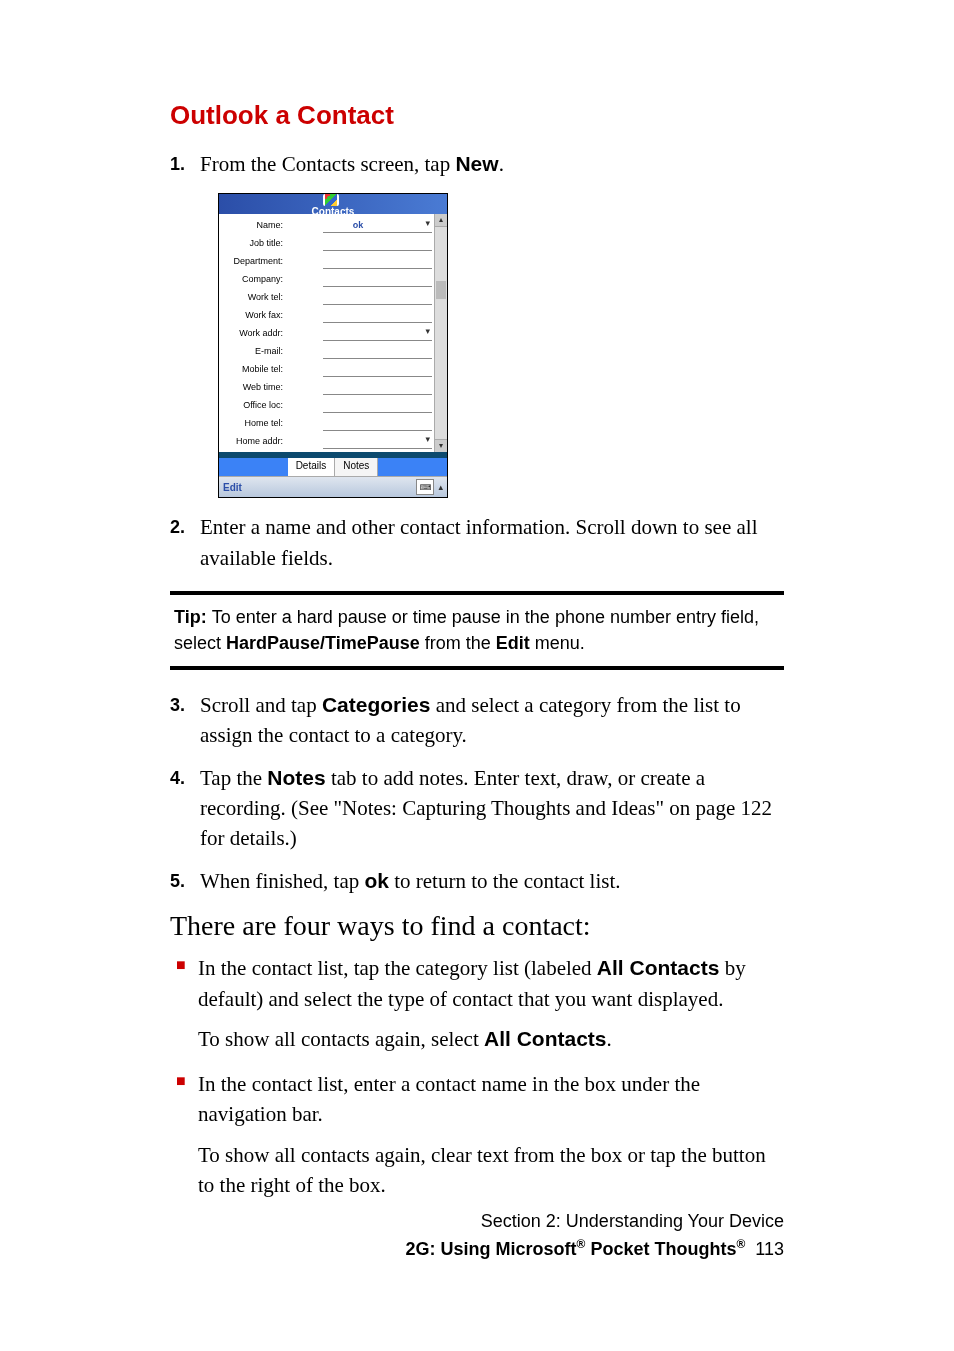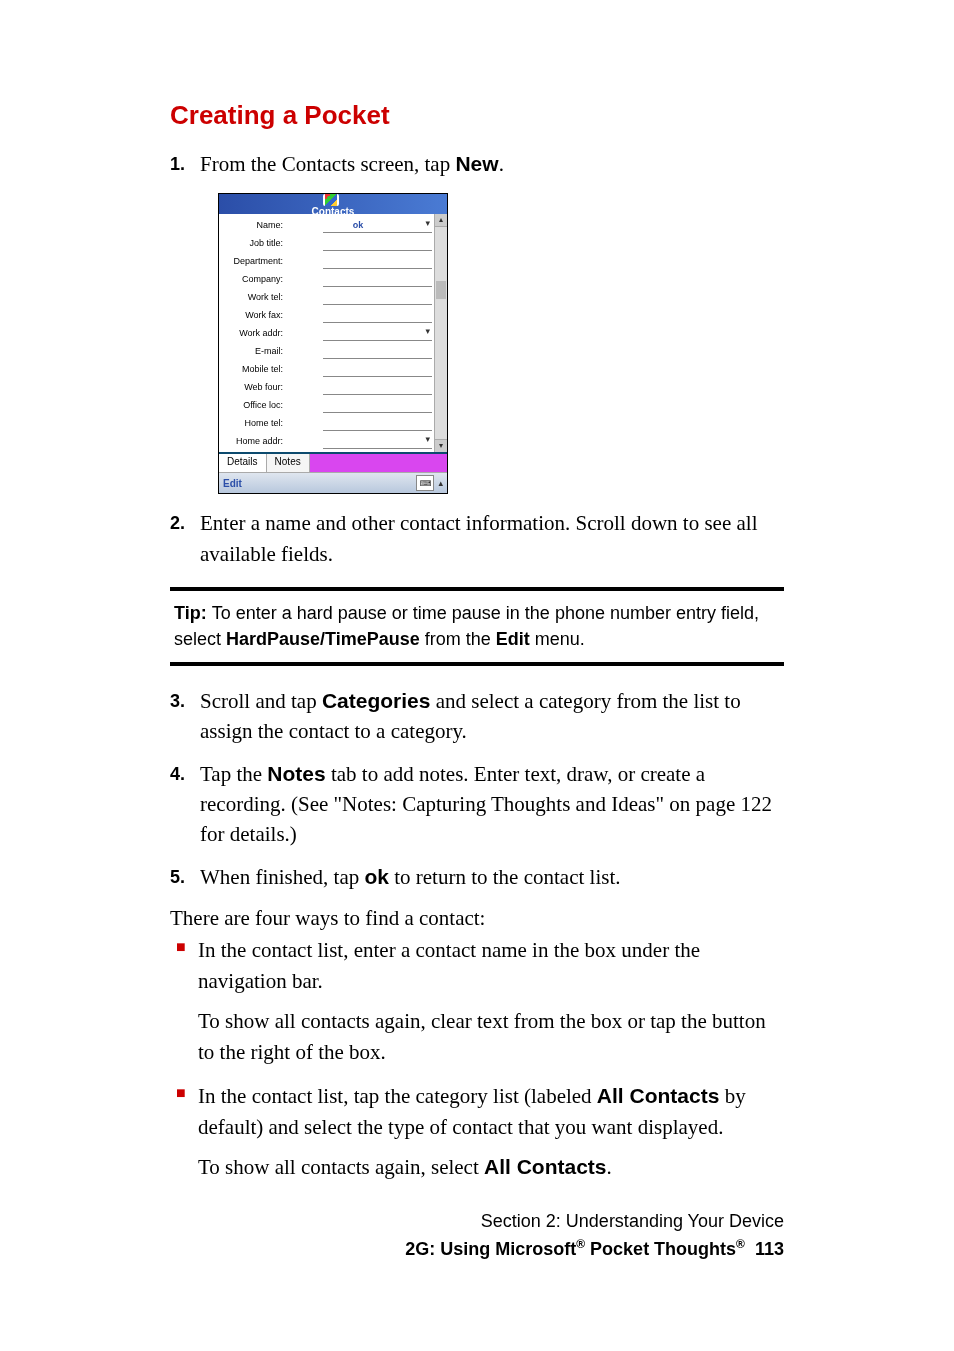--- a/index.html
+++ b/index.html
@@ -48,22 +48,22 @@
     border-top: 4px solid #000;
     border-bottom: 4px solid #000;
     padding: 10px 4px 10px 4px;
     margin: 18px 0 20px 0;
     font-size: 18px;
     line-height: 1.4;
     font-family: Arial, Helvetica, sans-serif;
   }
   .tipbox .label { font-weight: bold; text-align: right; }
   .intro {
-    font-size: 21px;
-    margin: 12px 0 4px 0;
+    font-size: 28px;
+    margin: 12px 0 11px 0;
     font-family: Georgia, 'Times New Roman', serif;
   }
   ul.bullets {
     list-style: none;
     padding: 0;
     margin: 0;
   }
   ul.bullets > li {
     position: relative;
     padding-left: 28px;
@@ -88,21 +88,21 @@
     bottom: 88px;
     right: 170px;
     text-align: right;
     font-size: 18px;
     line-height: 1.5;
     font-family: Arial, Helvetica, sans-serif;
   }
   .footer .section-line { font-weight: normal; }
   .footer .chapter-line { font-weight: bold; }
   .footer .reg { font-size: 12px; vertical-align: super; }
-  .footer .pagenum { font-weight: bold; margin-left: 10px; }
+  .footer .pagenum { font-weight: normal; margin-left: 10px; }
 
   
   .pocket {
     width: 228px;
     margin: 10px 0 14px 48px;
     border: 1px solid #000;
     background: #fff;
     font-family: Tahoma, Arial, sans-serif;
     font-size: 10px;
   }
@@ -181,23 +181,24 @@
   }
   .scrollbar .arrow.bottom { border-bottom: none; border-top: 1px solid #aaa; }
   .scrollbar .track { flex: 1; position: relative; }
   .scrollbar .thumb {
     position: absolute;
     left: 1px; right: 1px; top: 54px; height: 18px;
     background: #bbb;
   }
   .tabs {
     display: flex;
-    background: #d946ef;
-    border-top: 2px solid #0c4a6e;
+    background: #3b82f6;
+    border-top: 6px solid #0c4a6e;
     height: 18px;
+    justify-content: center;
   }
   .tabs .tab {
     padding: 2px 8px;
     font-size: 10px;
     background: #f5f5f5;
     border-right: 1px solid #aaa;
   }
   .tabs .tab.active {
     background: #fff;
     font-weight: normal;
@@ -217,21 +218,21 @@
     width:16px; height:14px; background:#fff; border:1px solid #888;
     display:flex; align-items:center; justify-content:center; font-size:8px;
   }
   .menubar .up { font-size:9px; color:#333; }
 </style>
 </head>
 <body>
 
 <div class="page">
 
-  <h2 class="red">Creating a Pocket</h2>
+  <h2 class="red">Outlook a Contact</h2>
 
   <ol class="steps">
     <li>
       <span class="num">1.</span>
       <span>From the Contacts screen, tap </span><span class="bold">New</span><span>.</span>
     </li>
   </ol>
 
   <div class="pocket">
     <div class="titlebar">
@@ -278,21 +279,21 @@
           </div>
         <div class="row">
             <div class="lbl">E-mail:</div>
             <div class="inp"></div>
           </div>
         <div class="row">
             <div class="lbl">Mobile tel:</div>
             <div class="inp"></div>
           </div>
         <div class="row">
-            <div class="lbl">Web four:</div>
+            <div class="lbl">Web time:</div>
             <div class="inp"></div>
           </div>
         <div class="row">
             <div class="lbl">Office loc:</div>
             <div class="inp"></div>
           </div>
         <div class="row">
             <div class="lbl">Home tel:</div>
             <div class="inp"></div>
           </div>
@@ -346,28 +347,28 @@
       <span class="num">5.</span>
       <span>When finished, tap </span><span class="bold">ok</span><span> to return to the contact list.</span>
     </li>
   </ol>
 
 
   <p class="intro">There are four ways to find a contact:</p>
 
   <ul class="bullets">
     <li>
-      <span>In the contact list, enter a contact name in the box under the navigation bar.</span>
-      <div class="subpara">To show all contacts again, clear text from the box or tap the button to the right of the box.</div>
-    </li>
-    <li>
       <span>In the contact list, tap the category list (labeled </span><span class="bold">All Contacts</span><span> by default) and select the type of contact that you want displayed.</span>
       <div class="subpara">
         <span>To show all contacts again, select </span><span class="bold">All Contacts</span><span>.</span>
       </div>
+    </li>
+    <li>
+      <span>In the contact list, enter a contact name in the box under the navigation bar.</span>
+      <div class="subpara">To show all contacts again, clear text from the box or tap the button to the right of the box.</div>
     </li>
   </ul>
 
   <div class="footer">
     <div class="section-line">Section 2: Understanding Your Device</div>
     <div class="chapter-line">
       <span>2G: Using Microsoft</span><span class="reg">®</span><span> Pocket Thoughts</span><span class="reg">®</span><span class="pagenum">113</span>
     </div>
   </div>
 

